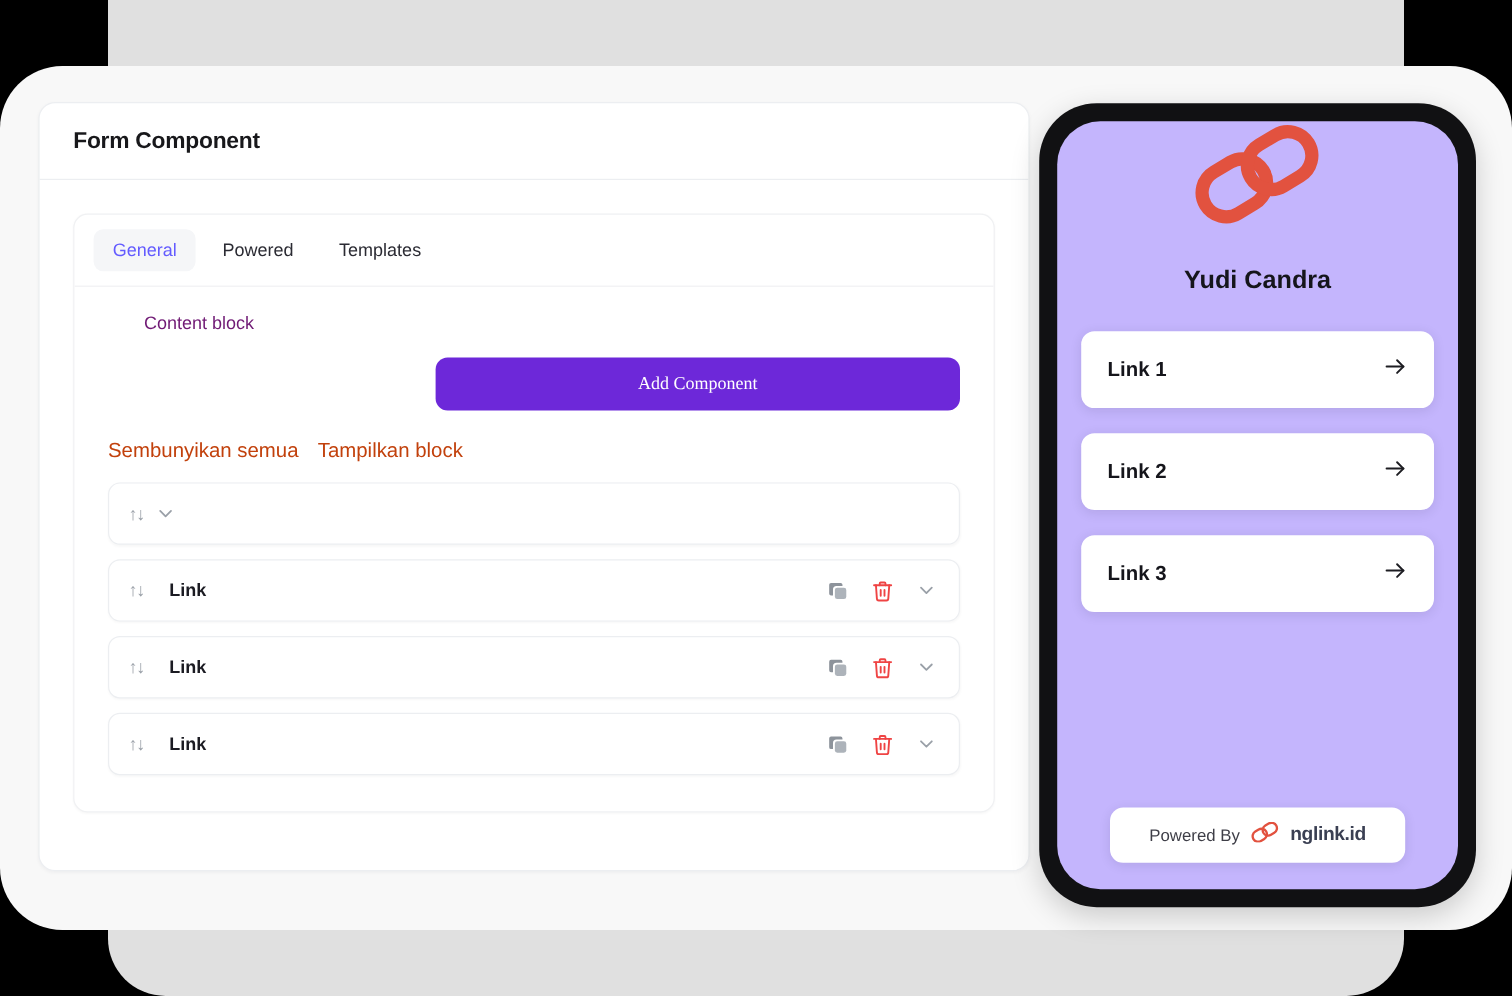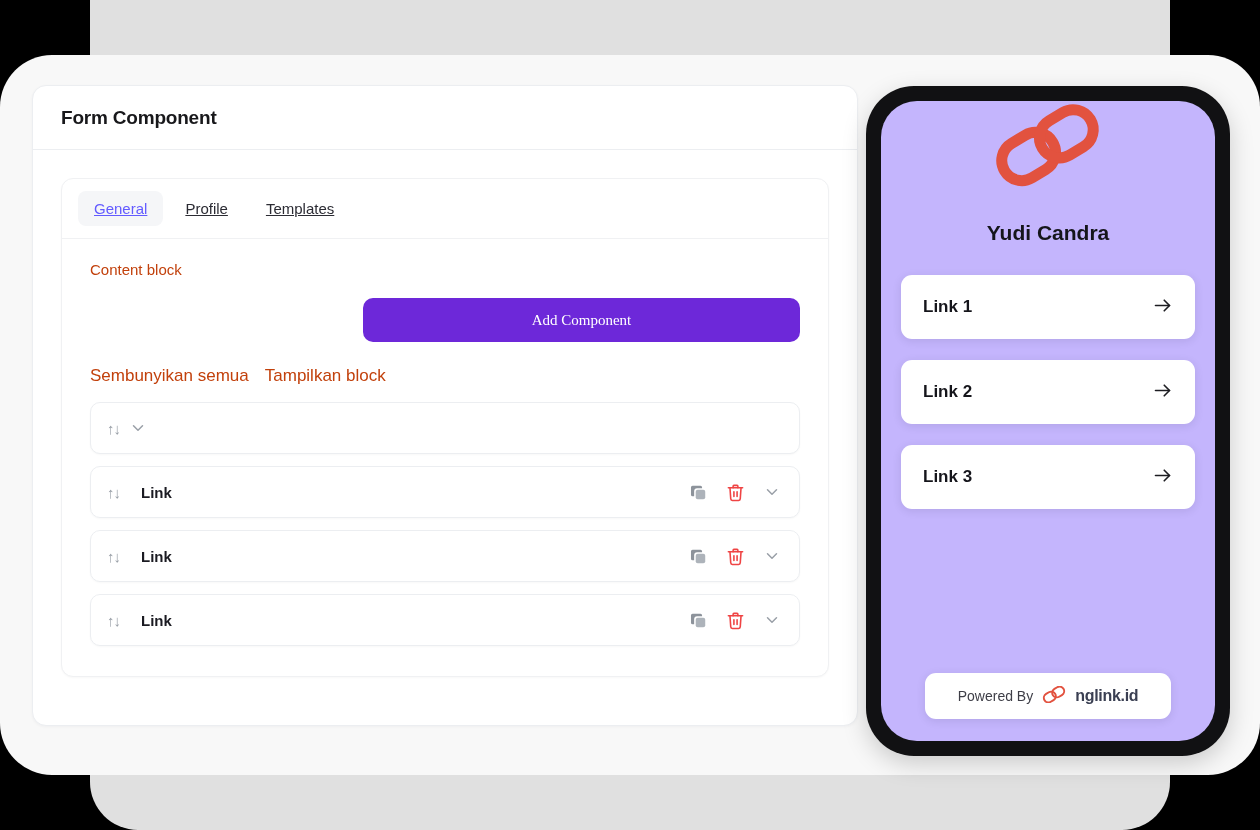--- a/index.html
+++ b/index.html
@@ -89,35 +89,35 @@
 
   .tab {
     padding: 9px 16px;
     font-size: 15px;
     border-radius: 8px;
     color: #2b2b33;
     cursor: pointer;
     background: transparent;
     border: none;
     font-family: "Liberation Sans", sans-serif;
-    text-decoration: underline;
   }
 
   .tab.active {
     background: #f5f6f8;
     color: #635bff;
   }
 
   
   .panel { padding: 22px 28px 30px 28px; }
 
   .section-label {
     font-size: 15px;
-    color: #c2410c;
+    color: #701a75;
     margin-bottom: 20px;
+    margin-left: 30px;
   }
 
   .add-btn-row { display: flex; justify-content: flex-end; }
 
   .add-btn {
     width: 437px;
     height: 44px;
     background: #6d28d9;
     color: #ffffff;
     border: none;
@@ -284,21 +284,21 @@
 
     <div class="card-header">
       <div class="card-title">Form Component</div>
     </div>
 
     <div class="card-body">
       <div class="inner-card">
 
         <div class="tabs">
           <button class="tab active">General</button>
-          <button class="tab">Profile</button>
+          <button class="tab">Powered</button>
           <button class="tab">Templates</button>
         </div>
 
         <div class="panel">
 
           <div class="section-label">Content block</div>
 
           <div class="add-btn-row">
             <button class="add-btn">Add Component</button>
           </div>

